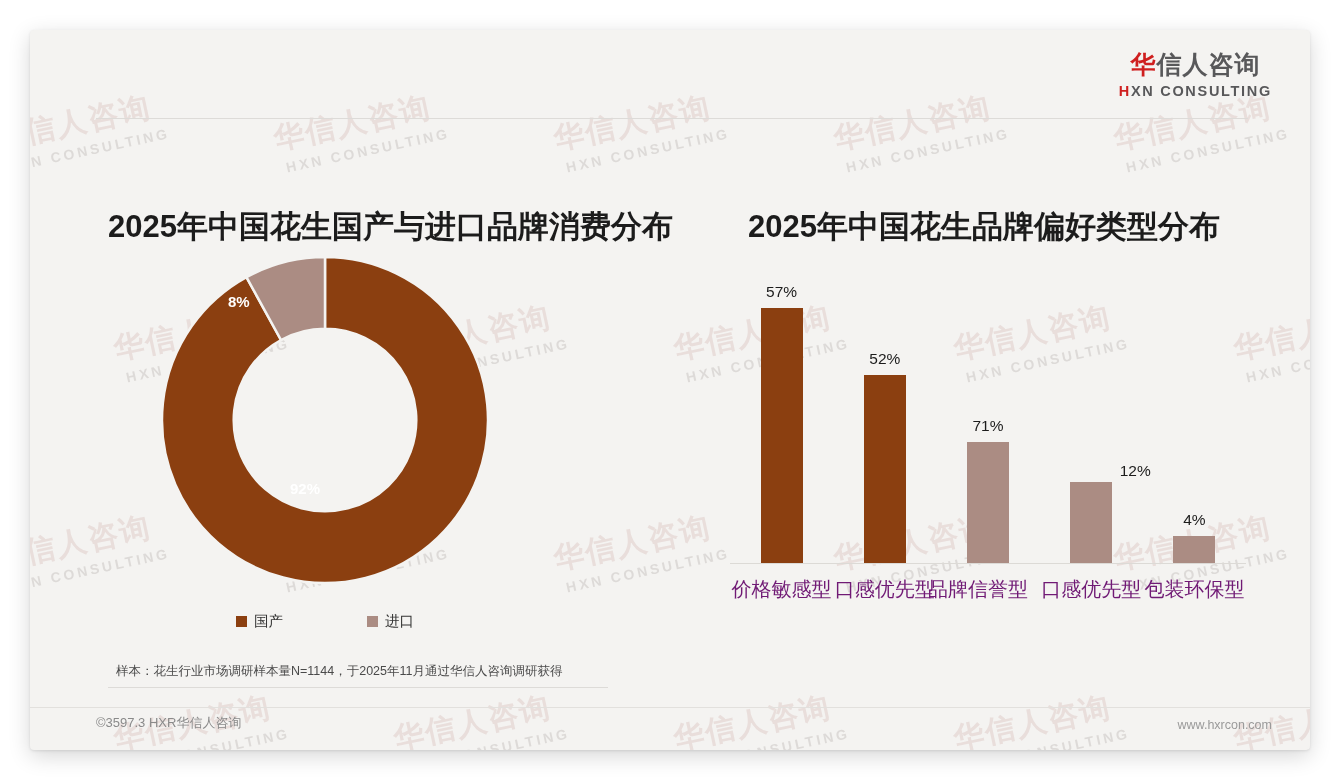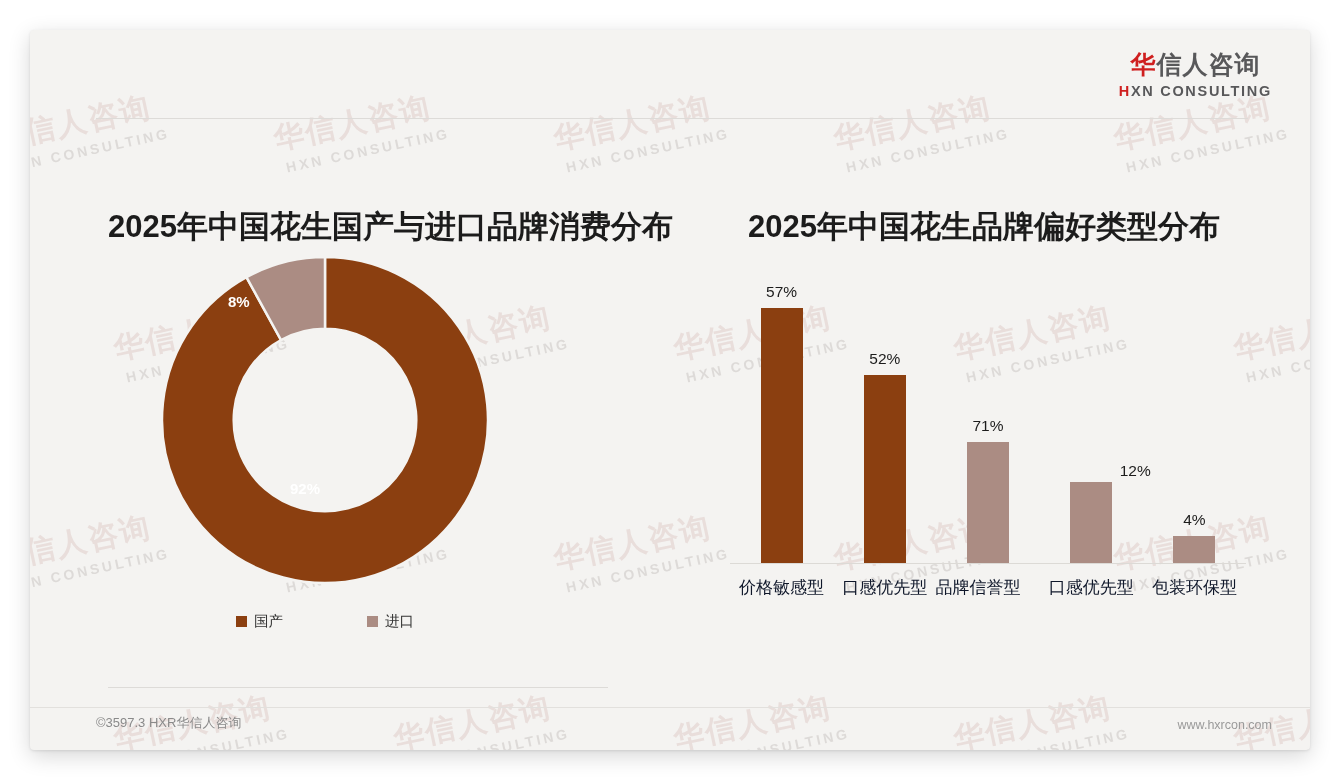--- a/index.html
+++ b/index.html
@@ -161,22 +161,22 @@
   .bar-val {
     position: absolute;
     font-size: 15.5px;
     color: #1c1c1c;
     white-space: nowrap;
     transform: translateX(-50%);
   }
   .bar-cat {
     position: absolute;
     top: 304px;
-    font-size: 17px;
-    color: #0f172a;
+    font-size: 20px;
+    color: #701a75;
     white-space: nowrap;
     transform: translateX(-50%);
   }
 
   
   .foot-note-rule {
     position: absolute;
     left: 78px; bottom: 62px;
     width: 500px; height: 1px;
     background: #dddbd8;
@@ -353,19 +353,20 @@
           <div class="bar" style="left: 340.2px; height: 80.5714px; background: rgb(171, 140, 131);"></div>
           <div class="bar-val" style="left: 361.2px; bottom: 84px; margin-left: 44px;">12%</div>
           <div class="bar-cat" style="left: 361.2px;">口感优先型</div>
           <div class="bar" style="left: 443.4px; height: 26.8571px; background: rgb(171, 140, 131);"></div>
           <div class="bar-val" style="left: 464.4px; bottom: 34.8571px;">4%</div>
           <div class="bar-cat" style="left: 464.4px;">包装环保型</div>
         </div>
 
     </div>
 
+    <div class="foot-note">样本：花生行业市场调研样本量N=1144，于2025年11月通过华信人咨询调研获得</div>
     <div class="foot-note-rule"></div>
     <div class="footer-rule"></div>
     <div class="foot-left">©3597.3 HXR华信人咨询</div>
     <div class="foot-right">www.hxrcon.com</div>
 
   </div>
 </div>
 
 </body></html>

